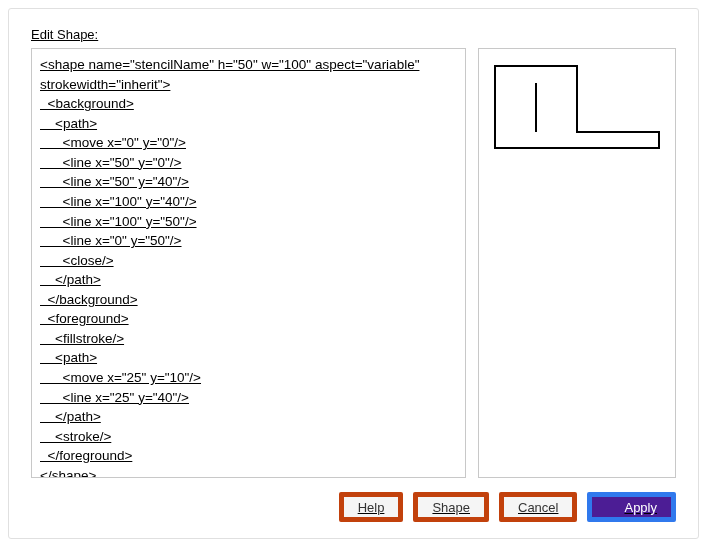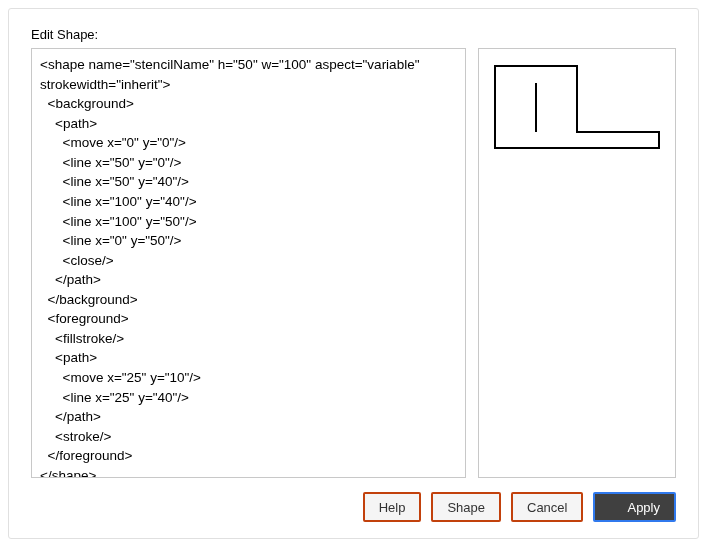--- a/index.html
+++ b/index.html
@@ -13,20 +13,21 @@
   }
   .dialog {
     width: 691px;
     height: 531px;
     border: 1px solid #e0e0e0;
     border-radius: 3px;
     background: #fff;
     padding: 18px 22px 16px 22px;
     display: flex;
     flex-direction: column;
+    text-decoration: underline;
   }
   .title {
     font-size: 13px;
     margin-bottom: 6px;
   }
   .content-row {
     display: flex;
     gap: 12px;
     flex: 1;
     min-height: 0;
@@ -59,29 +60,29 @@
   .button-row {
     display: flex;
     justify-content: flex-end;
     gap: 10px;
     margin-top: 14px;
   }
   .btn {
     height: 30px;
     padding: 0 14px;
     font-size: 13px;
-    border: 2px solid #c2410c;
+    border: 5px solid #c2410c;
     background: #f5f5f5;
     color: #333;
     border-radius: 2px;
     cursor: pointer;
     font-family: inherit;
   }
   .btn-primary {
-    background: #404040;
+    background: #4c1d95;
     border-color: #3079ed;
     color: #fff;
     padding-left: 32px;
   }
 </style>
 </head>
 <body>
 
 <div class="dialog">
   <div class="title">Edit Shape:</div>

